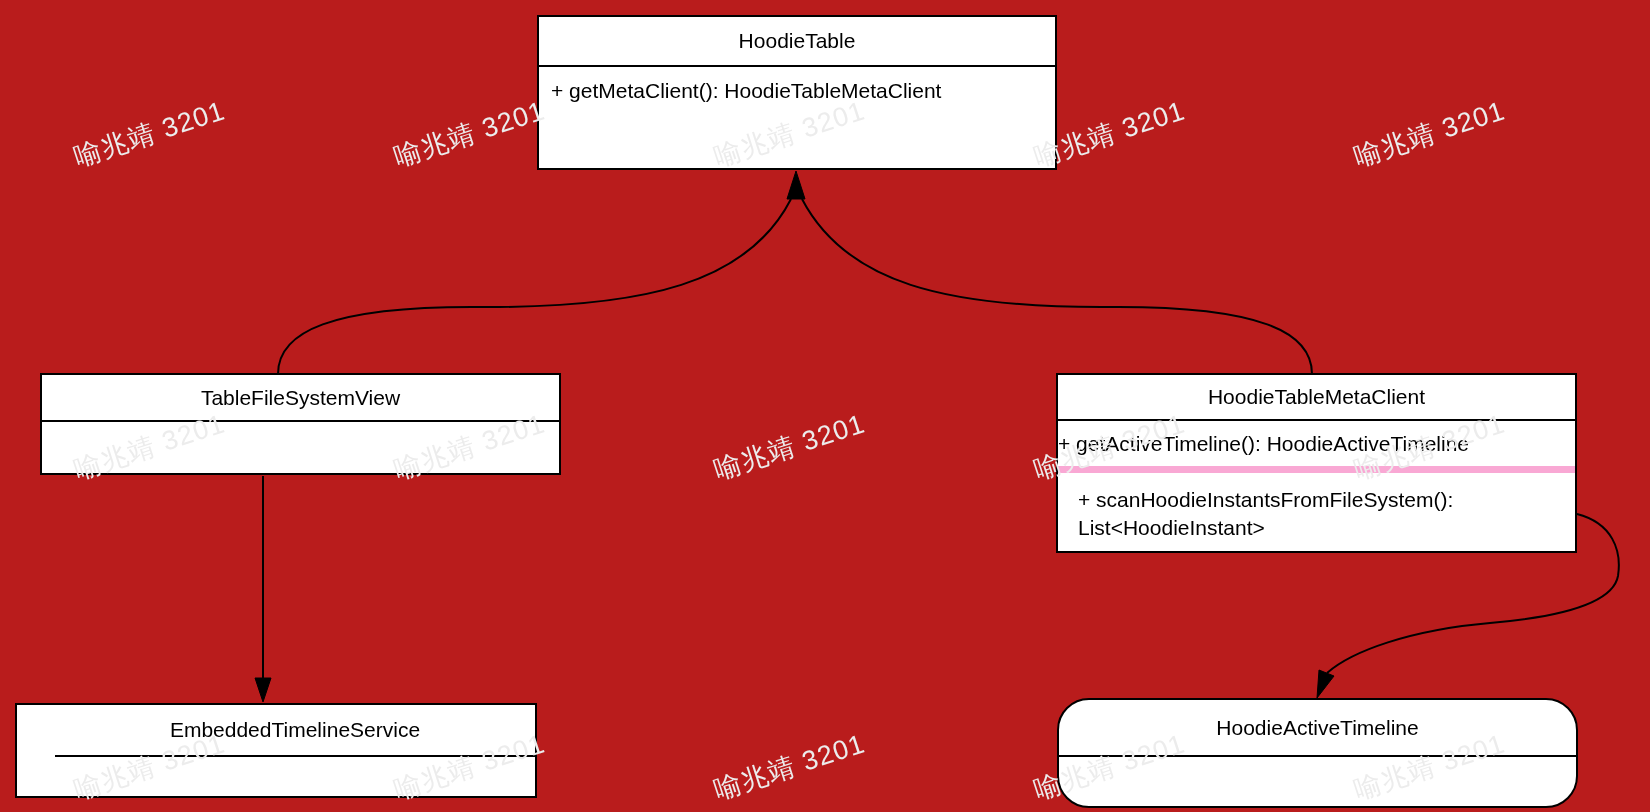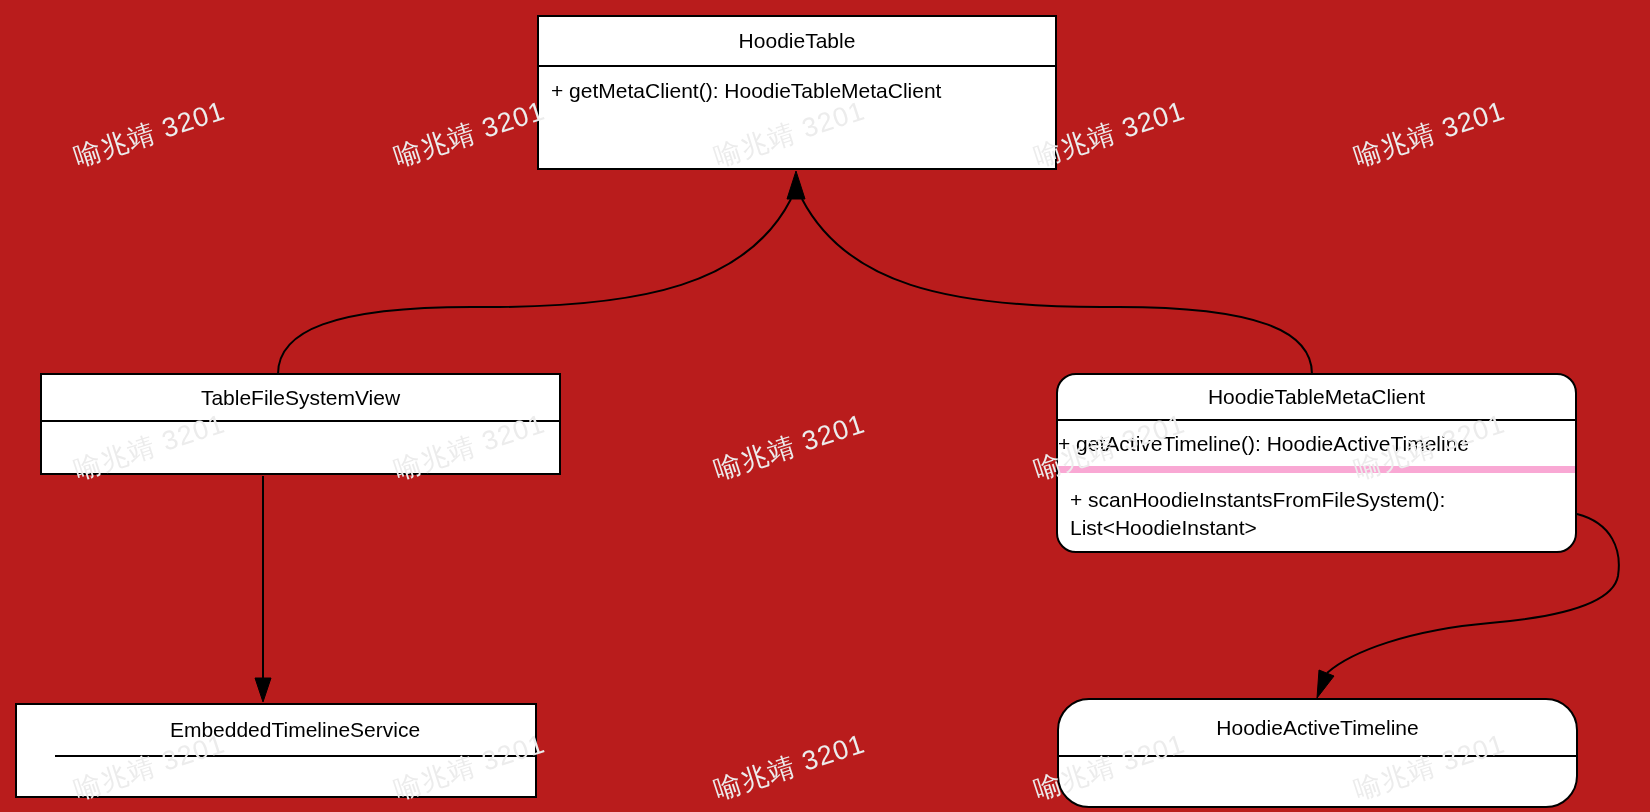--- a/index.html
+++ b/index.html
@@ -49,21 +49,21 @@
     display: flex;
     align-items: center;
     padding: 0 0;
     font-size: 21px;
     white-space: nowrap;
   }
   .cls-compartment-last {
     border-bottom: none;
     white-space: normal;
     display: block;
-    padding: 13px 12px 0 12px;
+    padding: 13px 12px 0 20px;
     line-height: 28px;
   }
   .method-line {
     height: 47px;
     display: flex;
     align-items: center;
     font-size: 21px;
     white-space: nowrap;
   }
   #watermarks {
@@ -107,21 +107,21 @@
     <div class="cls-body">
       <div class="method-line">+ getMetaClient(): HoodieTableMetaClient</div>
     </div>
   </div>
 
   <div class="cls" style="left:15px; top:373px; width:521px; height:102px;margin-left:25px;">
     <div class="cls-title" style="height:47px;">TableFileSystemView</div>
     <div class="cls-body"></div>
   </div>
 
-  <div class="cls" style="left:1056px; top:373px; width:521px; height:180px;border-radius:20px;">
+  <div class="cls" style="left:1056px; top:373px; width:521px; height:180px;">
     <div class="cls-title" style="height:46px;">HoodieTableMetaClient</div>
     <div class="cls-compartment" style="height:52px;">+ getActiveTimeline(): HoodieActiveTimeline</div>
     <div class="cls-compartment cls-compartment-last" style="height:74px;">+ scanHoodieInstantsFromFileSystem(): List&lt;HoodieInstant&gt;</div>
   </div>
 
   <div class="cls" style="left:15px; top:703px; width:522px; height:95px;">
     <div class="cls-title" style="height:52px;margin-left:38px;">EmbeddedTimelineService</div>
     <div class="cls-body"></div>
   </div>
 

